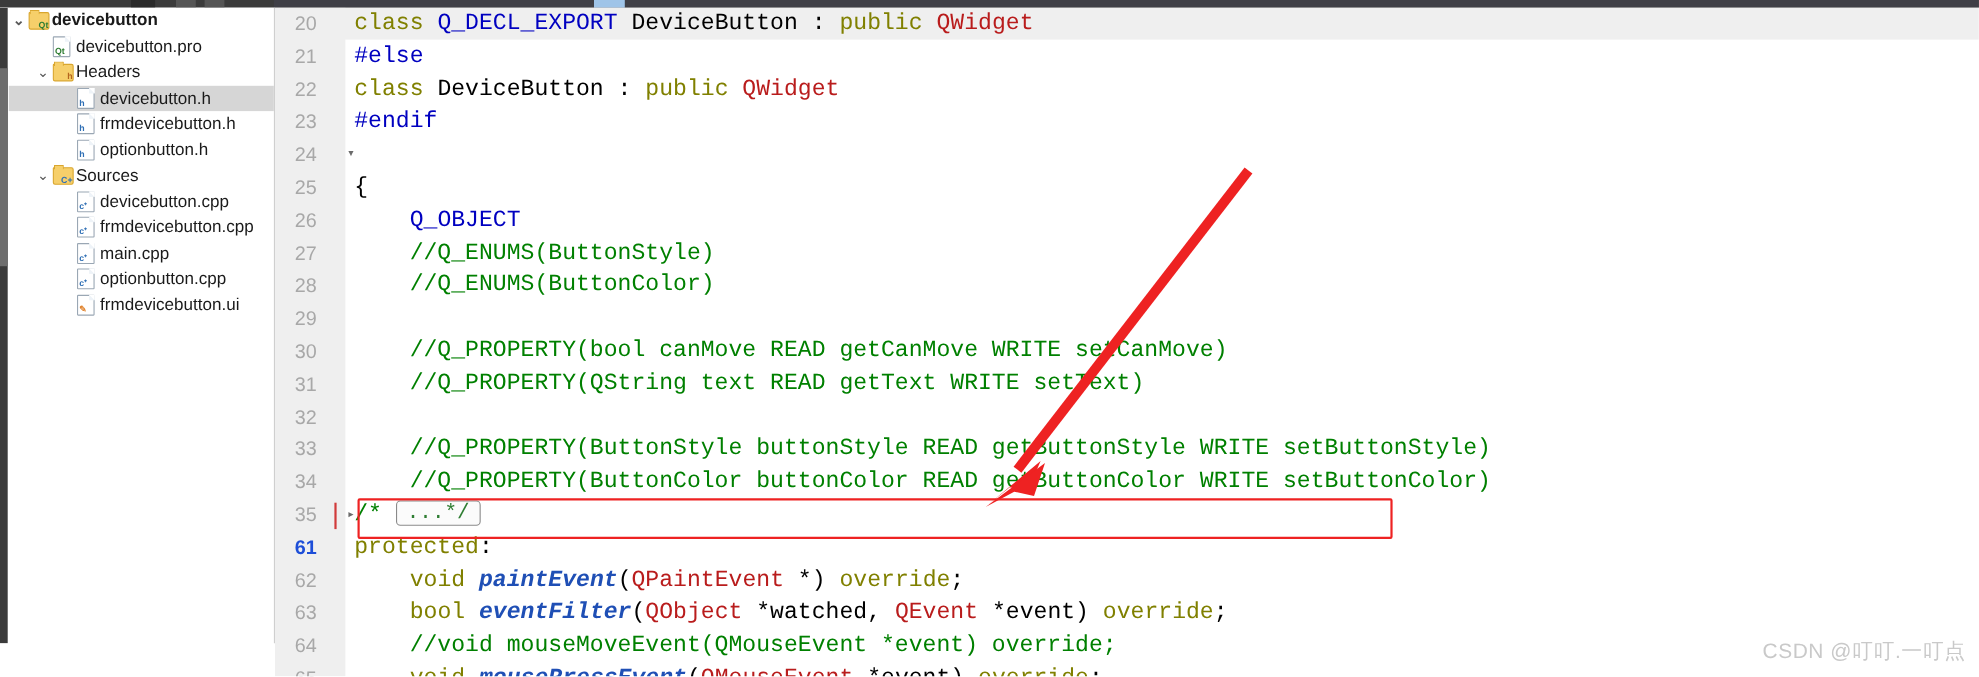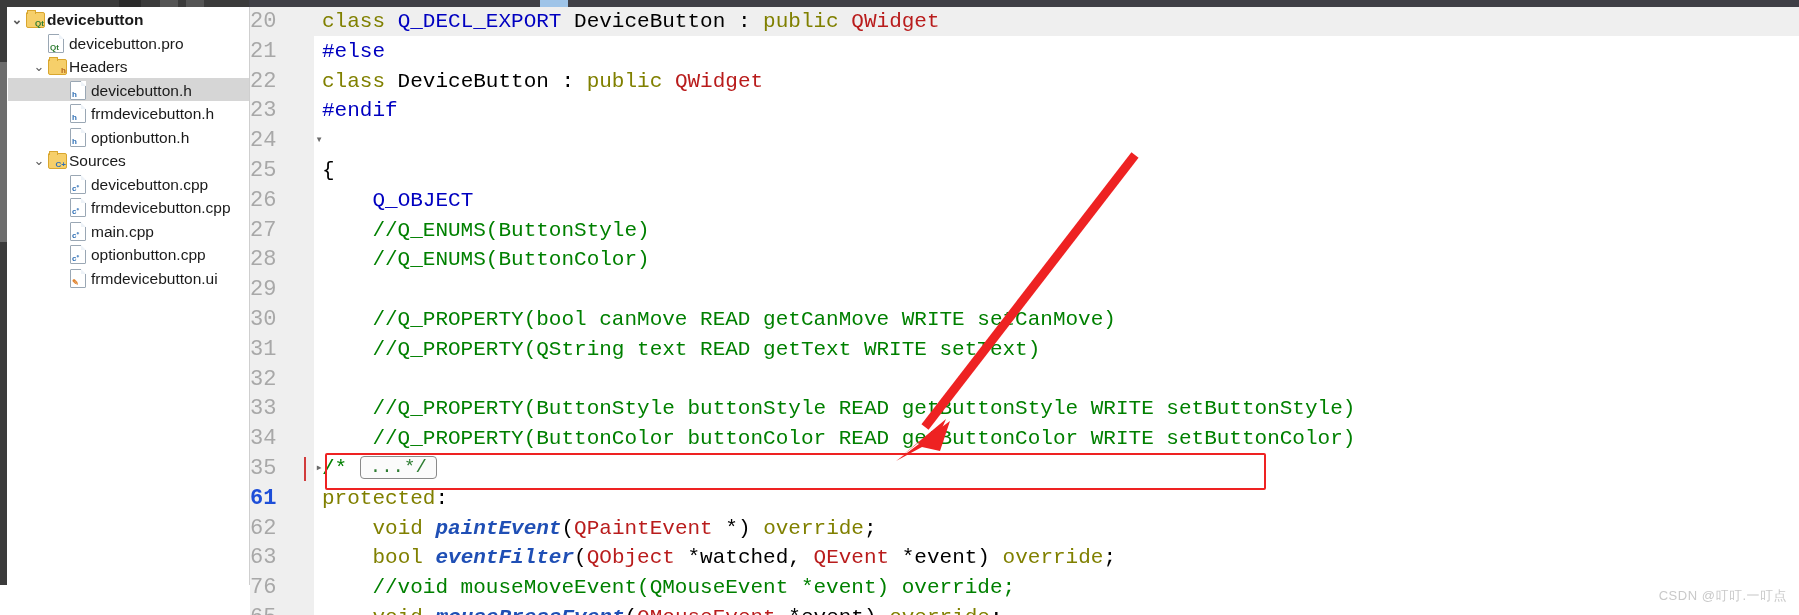--- a/index.html
+++ b/index.html
@@ -75,43 +75,43 @@
   .bottomfill{position:absolute;left:0;top:585px;width:1799px;height:30px;background:#ffffff;}
 
   
   .editor{position:absolute;left:250px;top:7px;width:1549px;height:608px;background:#ffffff;overflow:hidden;}
   .gutter{position:absolute;left:0;top:0;width:60px;height:608px;background:#efefef;}
   .gutter2{position:absolute;left:60px;top:0;width:4px;height:608px;background:#efefef;}
   .hiliteline{position:absolute;left:0;top:0;width:1549px;height:29px;background:#efefef;}
 
   .crow{position:absolute;left:0;height:29.8px;line-height:29.8px;white-space:pre;
         font-family:"Liberation Mono","DejaVu Sans Mono",monospace;font-size:21px;}
-  .lnum{position:absolute;left:0;width:56px;text-align:left;color:#a8a8a8;
-        font-family:Liberation Mono, monospace;font-size:22px;}
+  .lnum{position:absolute;left:0;width:56px;text-align:center;color:#a8a8a8;
+        font-family:Liberation Sans, sans-serif;font-size:18px;}
   .lnum.bold{color:#1d4ed8;font-weight:bold;}
   .code{position:absolute;left:72px;}
 
   .k{color:#808000;}          
   .kb{color:#0000c0;}         
   .ty{color:#b91c1c;}         
   .cm{color:#008000;}         
   .pl{color:#000000;}         
   .fn{color:#1f4fb5;font-style:italic;font-weight:bold;}
 
   .foldmark{position:absolute;width:14px;text-align:center;color:#6b6b6b;font-size:12px;}
   .cursorbar{position:absolute;left:54px;width:2px;height:24px;background:#d13b3b;}
   .foldbox{display:inline-block;border:1px solid #8a8a8a;border-radius:4px;padding:0 9px;
      color:#2e7d32;background:#fbfbfb;font-family:"Liberation Mono",monospace;font-size:19px;
      line-height:21px;vertical-align:2px;}
 
   
   .redrect{position:absolute;border:2.5px solid #ee2222;border-radius:2px;pointer-events:none;}
   .arrowsvg{position:absolute;left:0;top:0;width:1549px;height:608px;pointer-events:none;}
 
-  .watermark{position:absolute;right:12px;bottom:10px;color:#c9c9c9;font-size:13px;
+  .watermark{position:absolute;right:12px;bottom:10px;color:#c9c9c9;font-size:19px;
      font-family:"Liberation Sans",sans-serif;letter-spacing:.5px;}
 </style>
 </head>
 <body>
 
 <div class="app">
 
   <div class="topstrip">
     <div class="tsright"></div>
     <div class="tsbtn" style="left:119px;width:22px;"></div>
@@ -158,21 +158,21 @@
         <div class="crow" style="top: 268.2px;"><span class="lnum">29</span><span class="code"><span class="pl"></span></span></div>
         <div class="crow" style="top: 298px;"><span class="lnum">30</span><span class="code"><span class="cm">    //Q_PROPERTY(bool canMove READ getCanMove WRITE setCanMove)</span></span></div>
         <div class="crow" style="top: 327.8px;"><span class="lnum">31</span><span class="code"><span class="cm">    //Q_PROPERTY(QString text READ getText WRITE setText)</span></span></div>
         <div class="crow" style="top: 357.6px;"><span class="lnum">32</span><span class="code"><span class="pl"></span></span></div>
         <div class="crow" style="top: 387.4px;"><span class="lnum">33</span><span class="code"><span class="cm">    //Q_PROPERTY(ButtonStyle buttonStyle READ getButtonStyle WRITE setButtonStyle)</span></span></div>
         <div class="crow" style="top: 417.2px;"><span class="lnum">34</span><span class="code"><span class="cm">    //Q_PROPERTY(ButtonColor buttonColor READ getButtonColor WRITE setButtonColor)</span></span></div>
         <div class="crow" style="top: 447px;"><span class="lnum">35</span><span class="cursorbar" style="top:3px"></span><span class="foldmark" style="left:62px;top:0">▸</span><span class="code"><span class="cm">/* </span><span class="foldbox">...*/</span></span></div>
         <div class="crow" style="top: 476.8px;"><span class="lnum bold">61</span><span class="code"><span class="k">protected</span><span class="pl">:</span></span></div>
         <div class="crow" style="top: 506.6px;"><span class="lnum">62</span><span class="code"><span class="pl">    </span><span class="k">void</span><span class="pl"> </span><span class="fn">paintEvent</span><span class="pl">(</span><span class="ty">QPaintEvent</span><span class="pl"> *) </span><span class="k">override</span><span class="pl">;</span></span></div>
         <div class="crow" style="top: 536.4px;"><span class="lnum">63</span><span class="code"><span class="pl">    </span><span class="k">bool</span><span class="pl"> </span><span class="fn">eventFilter</span><span class="pl">(</span><span class="ty">QObject</span><span class="pl"> *watched, </span><span class="ty">QEvent</span><span class="pl"> *event) </span><span class="k">override</span><span class="pl">;</span></span></div>
-        <div class="crow" style="top: 566.2px;"><span class="lnum">76</span><span class="code"><span class="cm">    //void mouseMoveEvent(QMouseEvent *event) override;</span></span></div>
+        <div class="crow" style="top: 566.2px;"><span class="lnum">64</span><span class="code"><span class="cm">    //void mouseMoveEvent(QMouseEvent *event) override;</span></span></div>
         <div class="crow" style="top: 596px;"><span class="lnum">65</span><span class="code"><span class="pl">    </span><span class="k">void</span><span class="pl"> </span><span class="fn">mousePressEvent</span><span class="pl">(</span><span class="ty">QMouseEvent</span><span class="pl"> *event) </span><span class="k">override</span><span class="pl">;</span></span></div>
       </div>
 
     <div class="redrect" style="left:75px;top:446px;width:937px;height:33px;"></div>
 
     <svg class="arrowsvg" viewBox="0 0 1549 608">
       <g>
         <line x1="885" y1="148" x2="675" y2="420" stroke="#ee2222" stroke-width="9" stroke-linecap="butt"></line>
         <polygon points="648,452 696,412 684,440 668,436" fill="#ee2222"></polygon>
         <polygon points="646,454 700,414 690,444 672,440" fill="#ee2222"></polygon>

